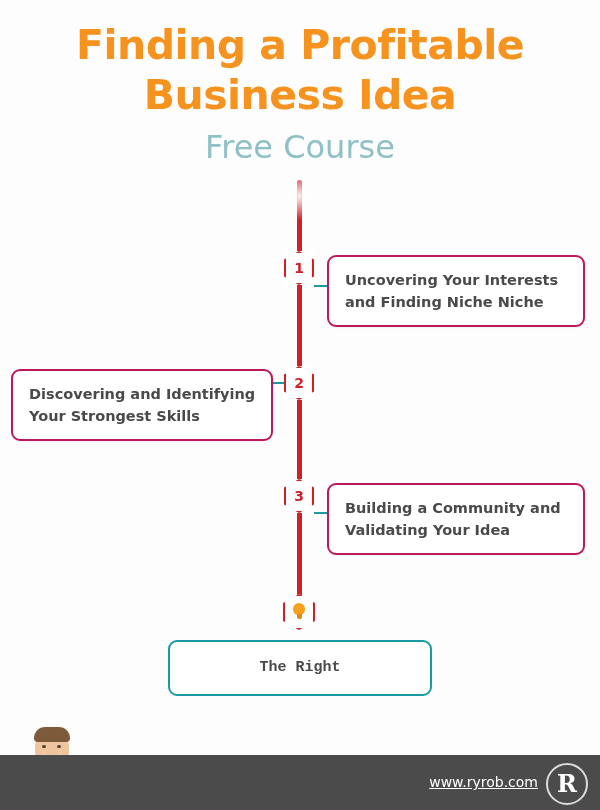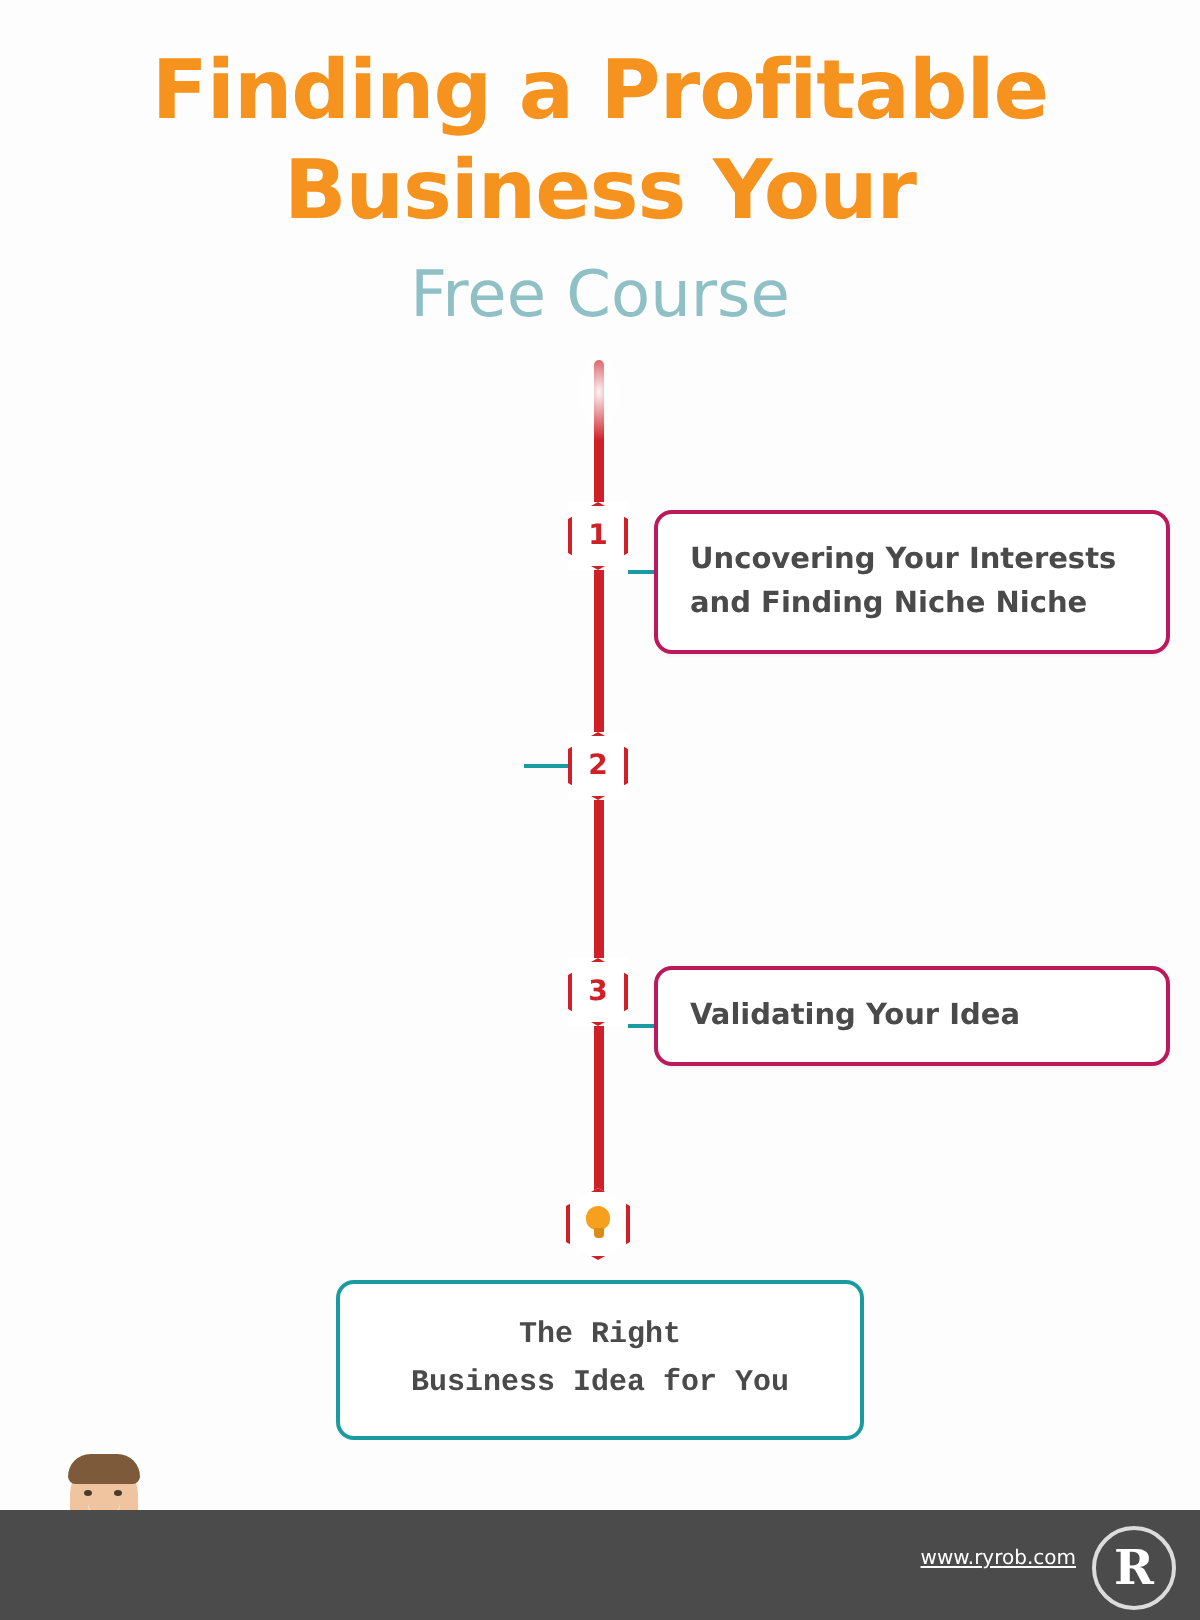--- a/index.html
+++ b/index.html
@@ -194,21 +194,21 @@
     bottom: 0;
     width: 600px;
     height: 55px;
     background: #4b4b4b;
   }
   .footer-url {
     position: absolute;
     right: 62px;
     top: 19px;
     color: #ffffff;
-    font-size: 10px;
+    font-size: 14px;
     font-family: "DejaVu Sans", sans-serif;
     text-decoration: underline;
   }
   .logo {
     position: absolute;
     right: 12px;
     top: 8px;
     width: 38px;
     height: 38px;
     border-radius: 50%;
@@ -299,21 +299,21 @@
     border-radius: 0 0 9px 9px;
   }
 </style>
 </head>
 <body>
 
 <div id="page">
 
   <div class="title-block">
     <div class="title-line">Finding a Profitable</div>
-    <div class="title-line">Business Your</div>
+    <div class="title-line">Business Idea</div>
     <div class="subtitle">Free Course</div>
   </div>
 
   <div class="timeline-line"></div>
   <div class="timeline-glow"></div>
 
   <div class="connector" style="left:314px; top:285px; width:24px;"></div>
   <div class="hex" style="top:251px;">
     <div class="hexshape">
       <div class="hexinner">1</div>
@@ -323,43 +323,47 @@
     <span class="ln">Uncovering Your Interests</span>
     <span class="ln">and Finding Niche Niche</span>
   </div>
 
   <div class="connector" style="left:262px; top:382px; width:24px;"></div>
   <div class="hex" style="top:366px;">
     <div class="hexshape">
       <div class="hexinner">2</div>
     </div>
   </div>
+  <div class="card" style="left:11px; top:369px; width:262px;">
+    <span class="ln">Discovering and Identifying</span>
+    <span class="ln">Your Strongest Skills</span>
+  </div>
 
   <div class="connector" style="left:314px; top:512px; width:24px;"></div>
   <div class="hex" style="top:479px;">
     <div class="hexshape">
       <div class="hexinner">3</div>
     </div>
   </div>
   <div class="card" style="left:327px; top:483px; width:258px;">
+    <span class="ln">Building a Community and</span>
     <span class="ln">Validating Your Idea</span>
   </div>
 
   <div class="bulb-hex">
     <div class="shape">
       <div class="bulb">
         <div class="glass"></div>
         <div class="base"></div>
       </div>
     </div>
   </div>
 
   <div class="final-card">
     <span class="ln">The Right</span>
-    <span class="ln">Business Idea for You</span>
   </div>
 
   <div class="photo">
     <div class="body"></div>
     <div class="shirt-v"></div>
     <div class="neck"></div>
     <div class="head"></div>
     <div class="hair"></div>
     <div class="eye-l"></div>
     <div class="eye-r"></div>

